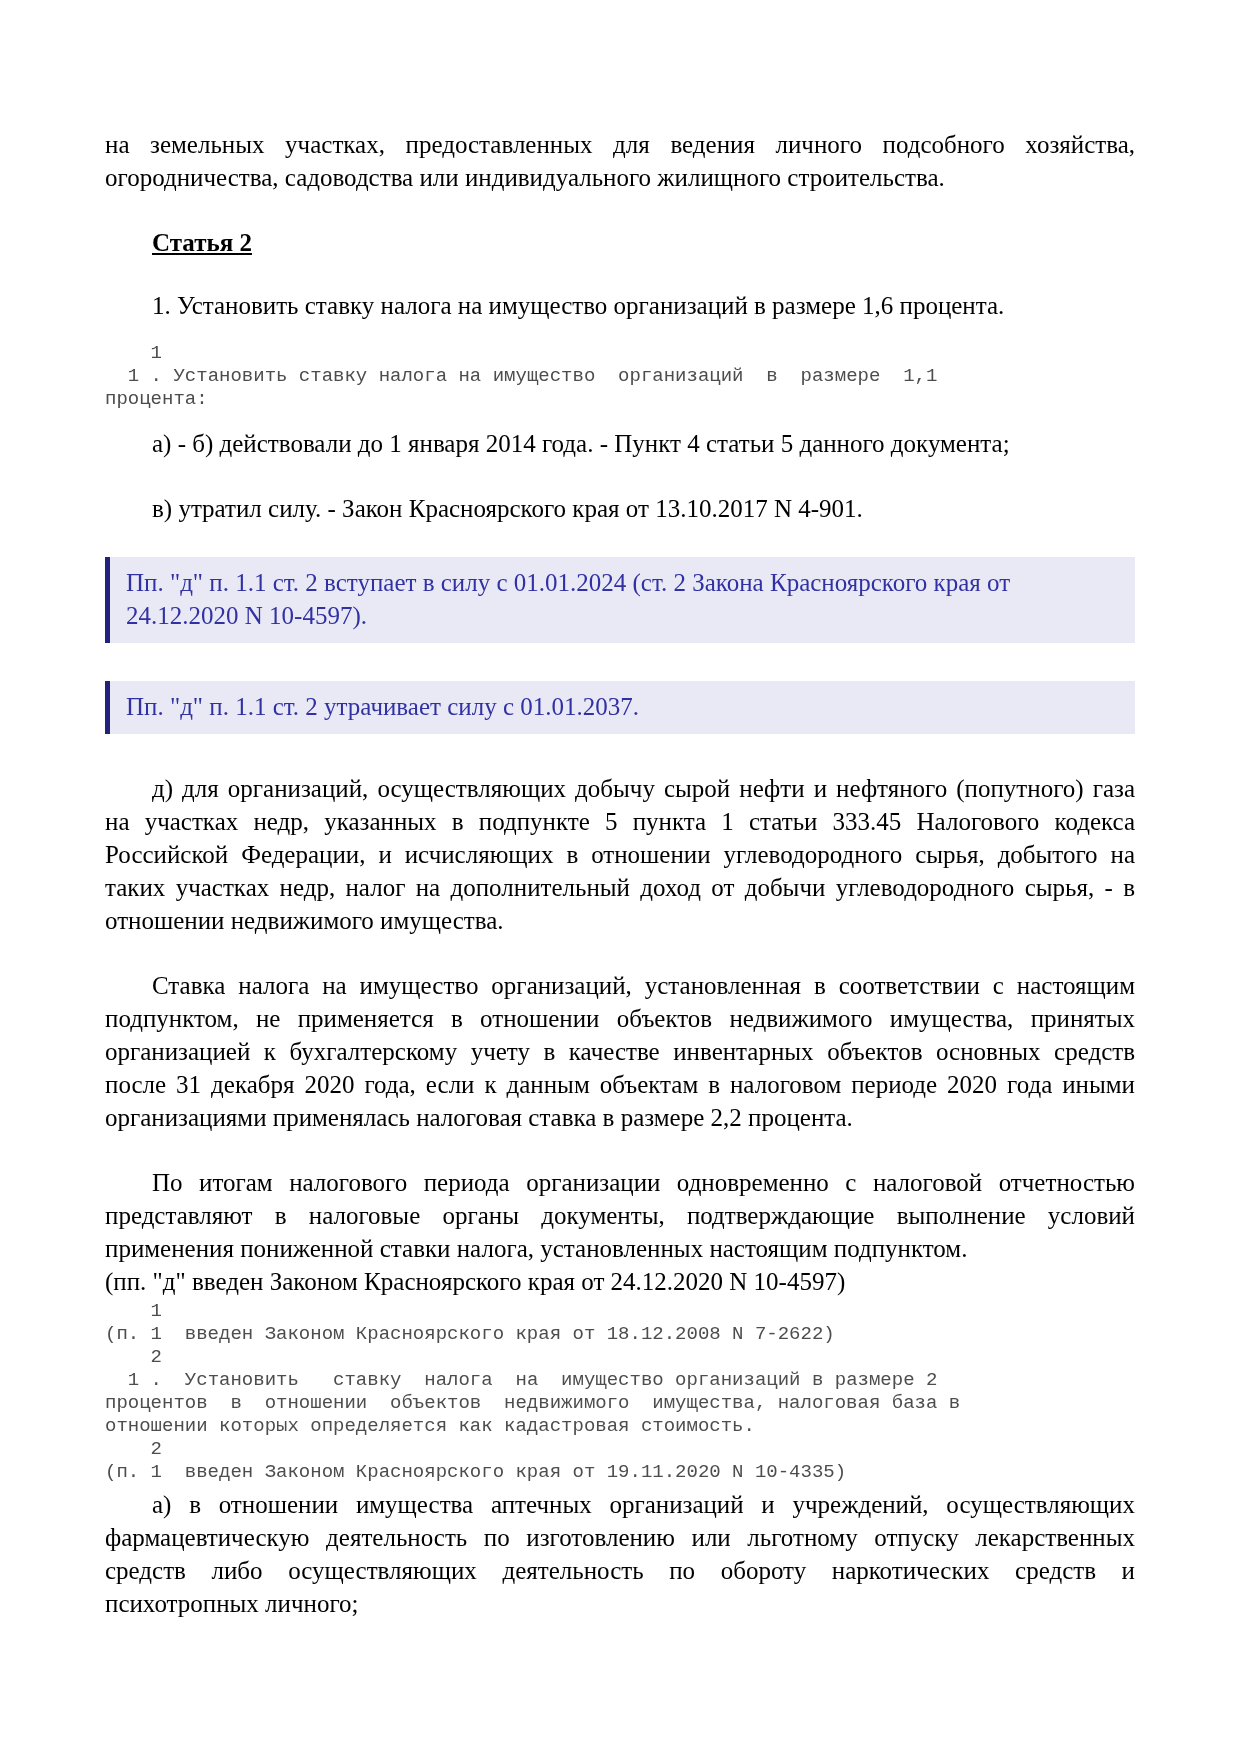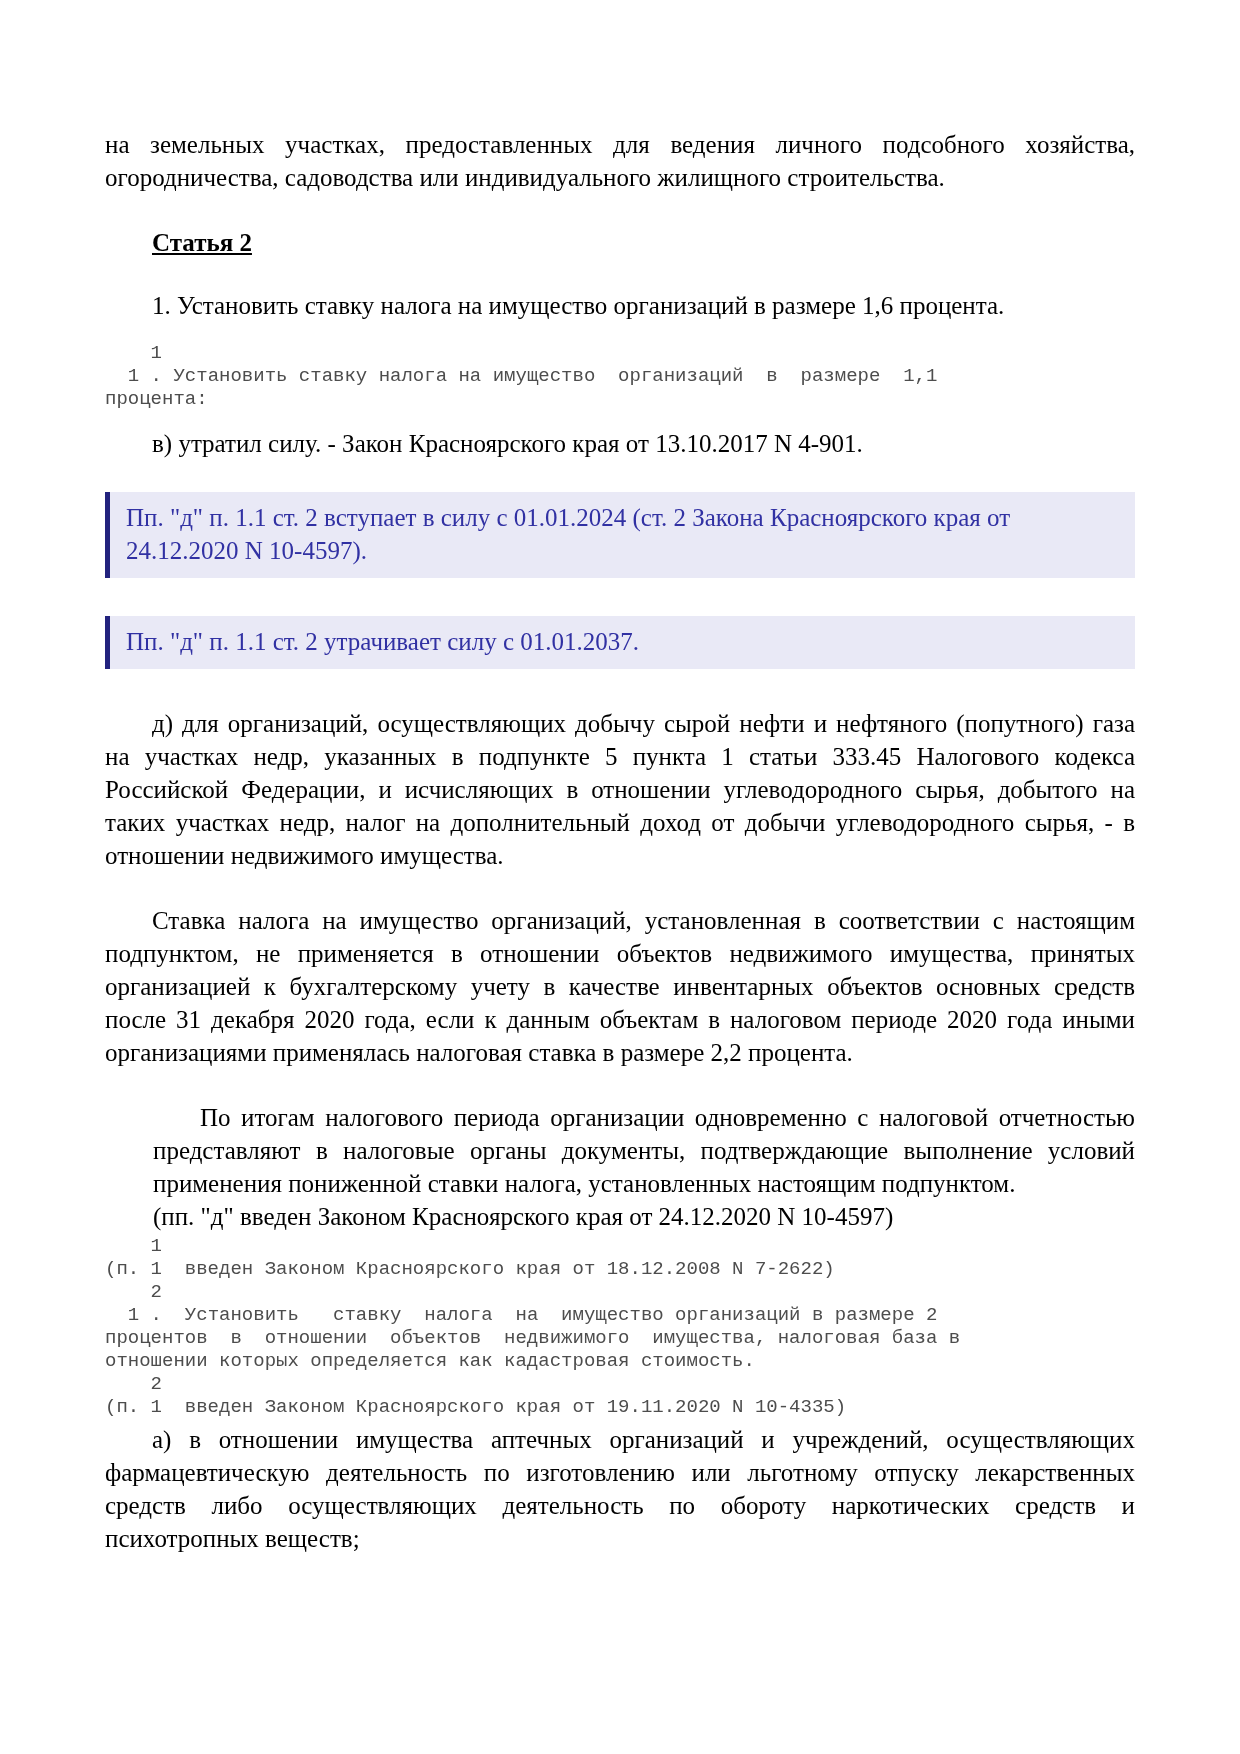--- a/index.html
+++ b/index.html
@@ -19,21 +19,21 @@
     overflow: hidden;
   }
   p.body {
     font-size: 25px;
     line-height: 33px;
     text-align: justify;
     text-indent: 47px;
     margin: 0 0 32px 0;
   }
   p.body.noindent { text-indent: 0; }
-  p.body.tight { margin-bottom: 0; margin-left: 48px; }
+  p.body.tight { margin-bottom: 0; }
   h2.heading {
     font-size: 25px;
     line-height: 33px;
     font-weight: bold;
     margin: 14px 0 30px 0;
     text-indent: 47px;
     text-decoration: underline;
   }
   pre.mono {
     font-family: "Liberation Mono", "DejaVu Sans Mono", monospace;
@@ -66,20 +66,21 @@
   <p class="body noindent">на земельных участках, предоставленных для ведения личного подсобного хозяйства, огородничества, садоводства или индивидуального жилищного строительства.</p>
 
   <h2 class="heading">Статья 2</h2>
 
   <p class="body">1. Установить ставку налога на имущество организаций в размере 1,6 процента.</p>
 
   <pre class="mono">    1
   1 . Установить ставку налога на имущество  организаций  в  размере  1,1
 процента:</pre>
 
+  <p class="body">а) - б) действовали до 1 января 2014 года. - Пункт 4 статьи 5 данного документа;</p>
 
   <p class="body">в) утратил силу. - Закон Красноярского края от 13.10.2017 N 4-901.</p>
 
 
   <div class="callout">
     <p>Пп. "д" п. 1.1 ст. 2 вступает в силу с 01.01.2024 (ст. 2 Закона Красноярского края от 24.12.2020 N 10-4597).</p>
   </div>
 
   <div class="callout">
     <p>Пп. "д" п. 1.1 ст. 2 утрачивает силу с 01.01.2037.</p>
@@ -96,15 +97,15 @@
   <pre class="mono tail">    1
 (п. 1  введен Законом Красноярского края от 18.12.2008 N 7-2622)
     2
   1 .  Установить   ставку  налога  на  имущество организаций в размере 2
 процентов  в  отношении  объектов  недвижимого  имущества, налоговая база в
 отношении которых определяется как кадастровая стоимость.
     2
 (п. 1  введен Законом Красноярского края от 19.11.2020 N 10-4335)</pre>
 
 
-  <p class="body">а) в отношении имущества аптечных организаций и учреждений, осуществляющих фармацевтическую деятельность по изготовлению или льготному отпуску лекарственных средств либо осуществляющих деятельность по обороту наркотических средств и психотропных веществ;</p>
+  <p class="body">а) в отношении имущества аптечных организаций и учреждений, осуществляющих фармацевтическую деятельность по изготовлению или льготному отпуску лекарственных средств либо осуществляющих деятельность по обороту наркотических средств и психотропных личного;</p>
 
 </div>
 
 </body></html>

